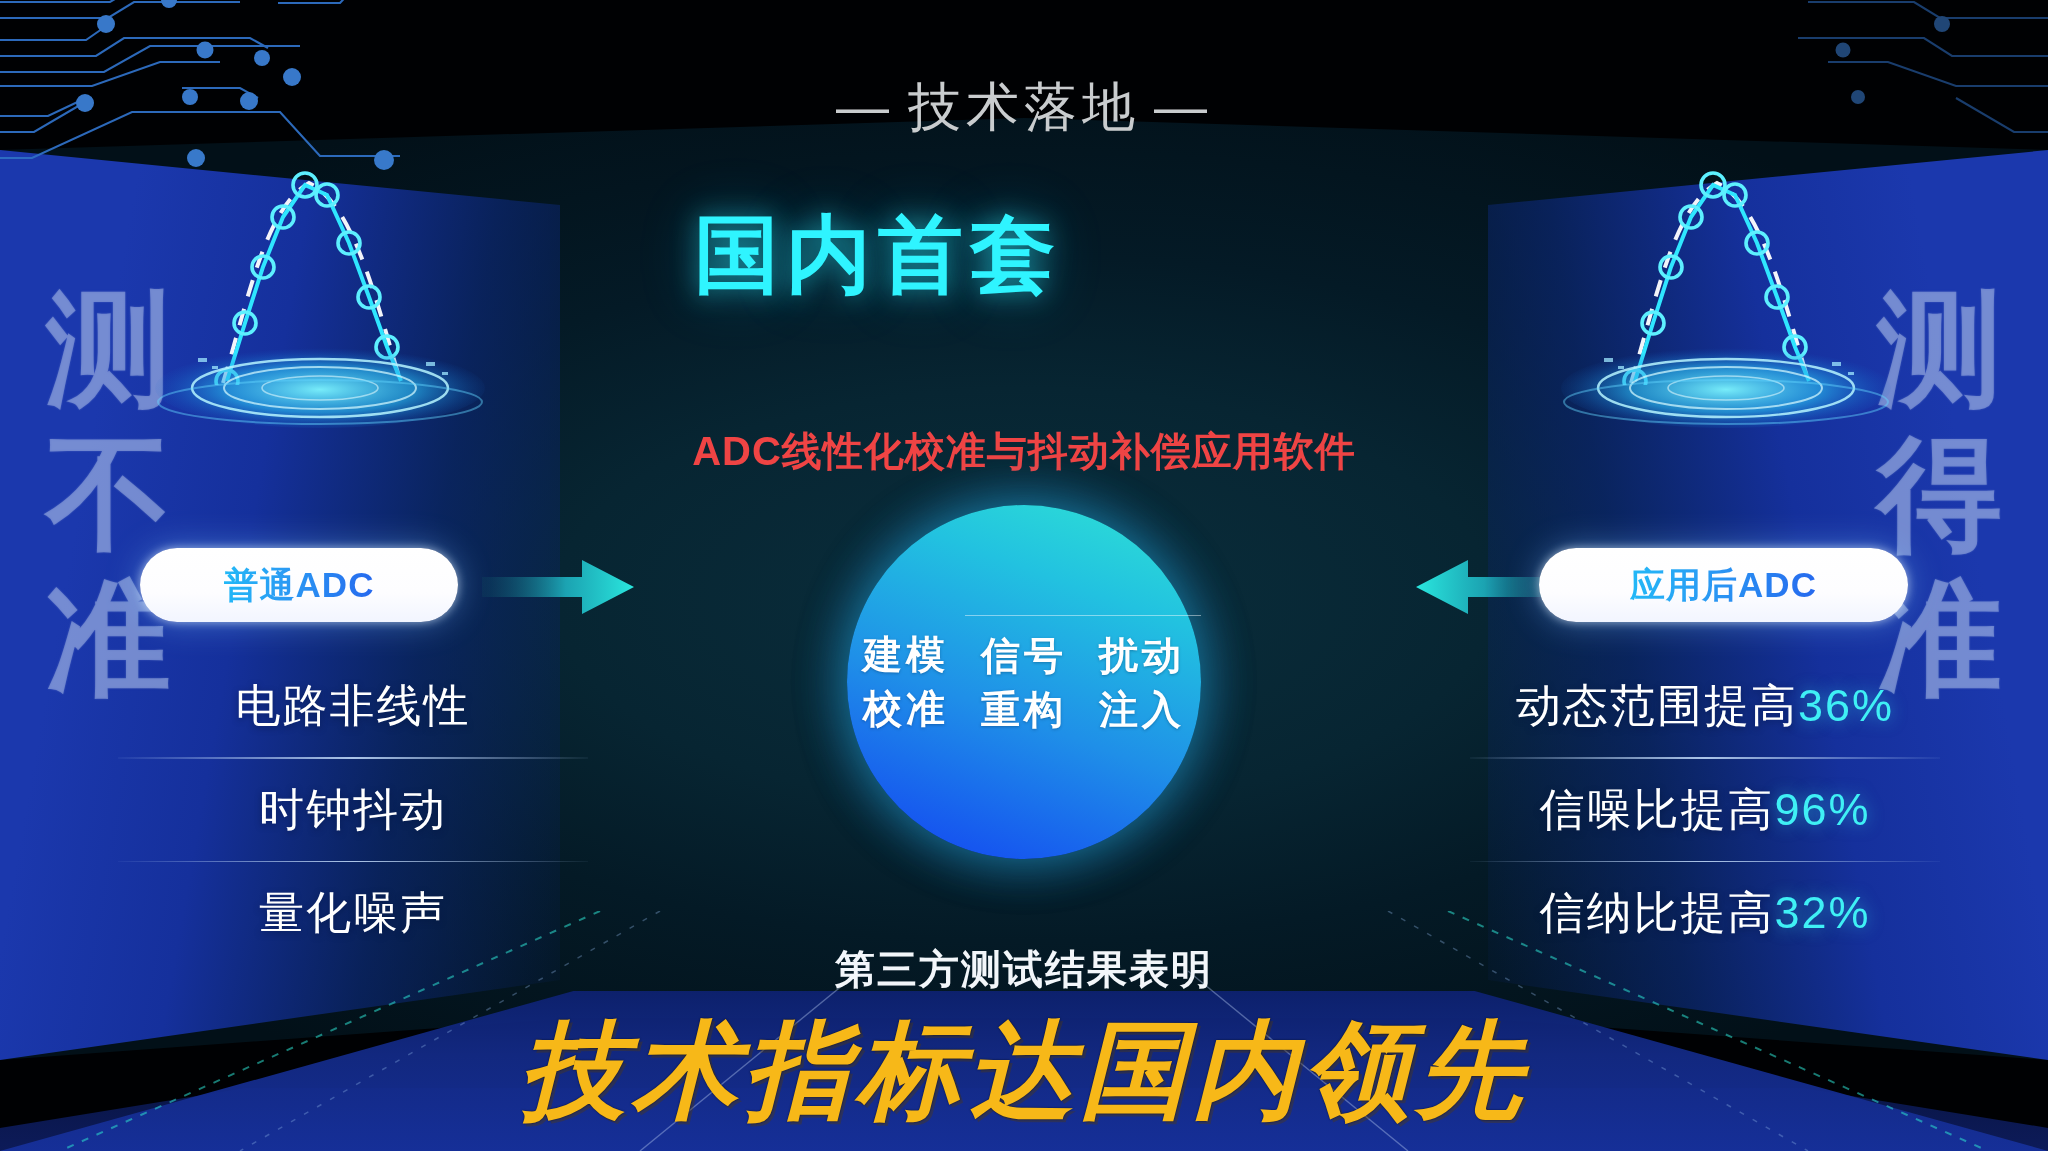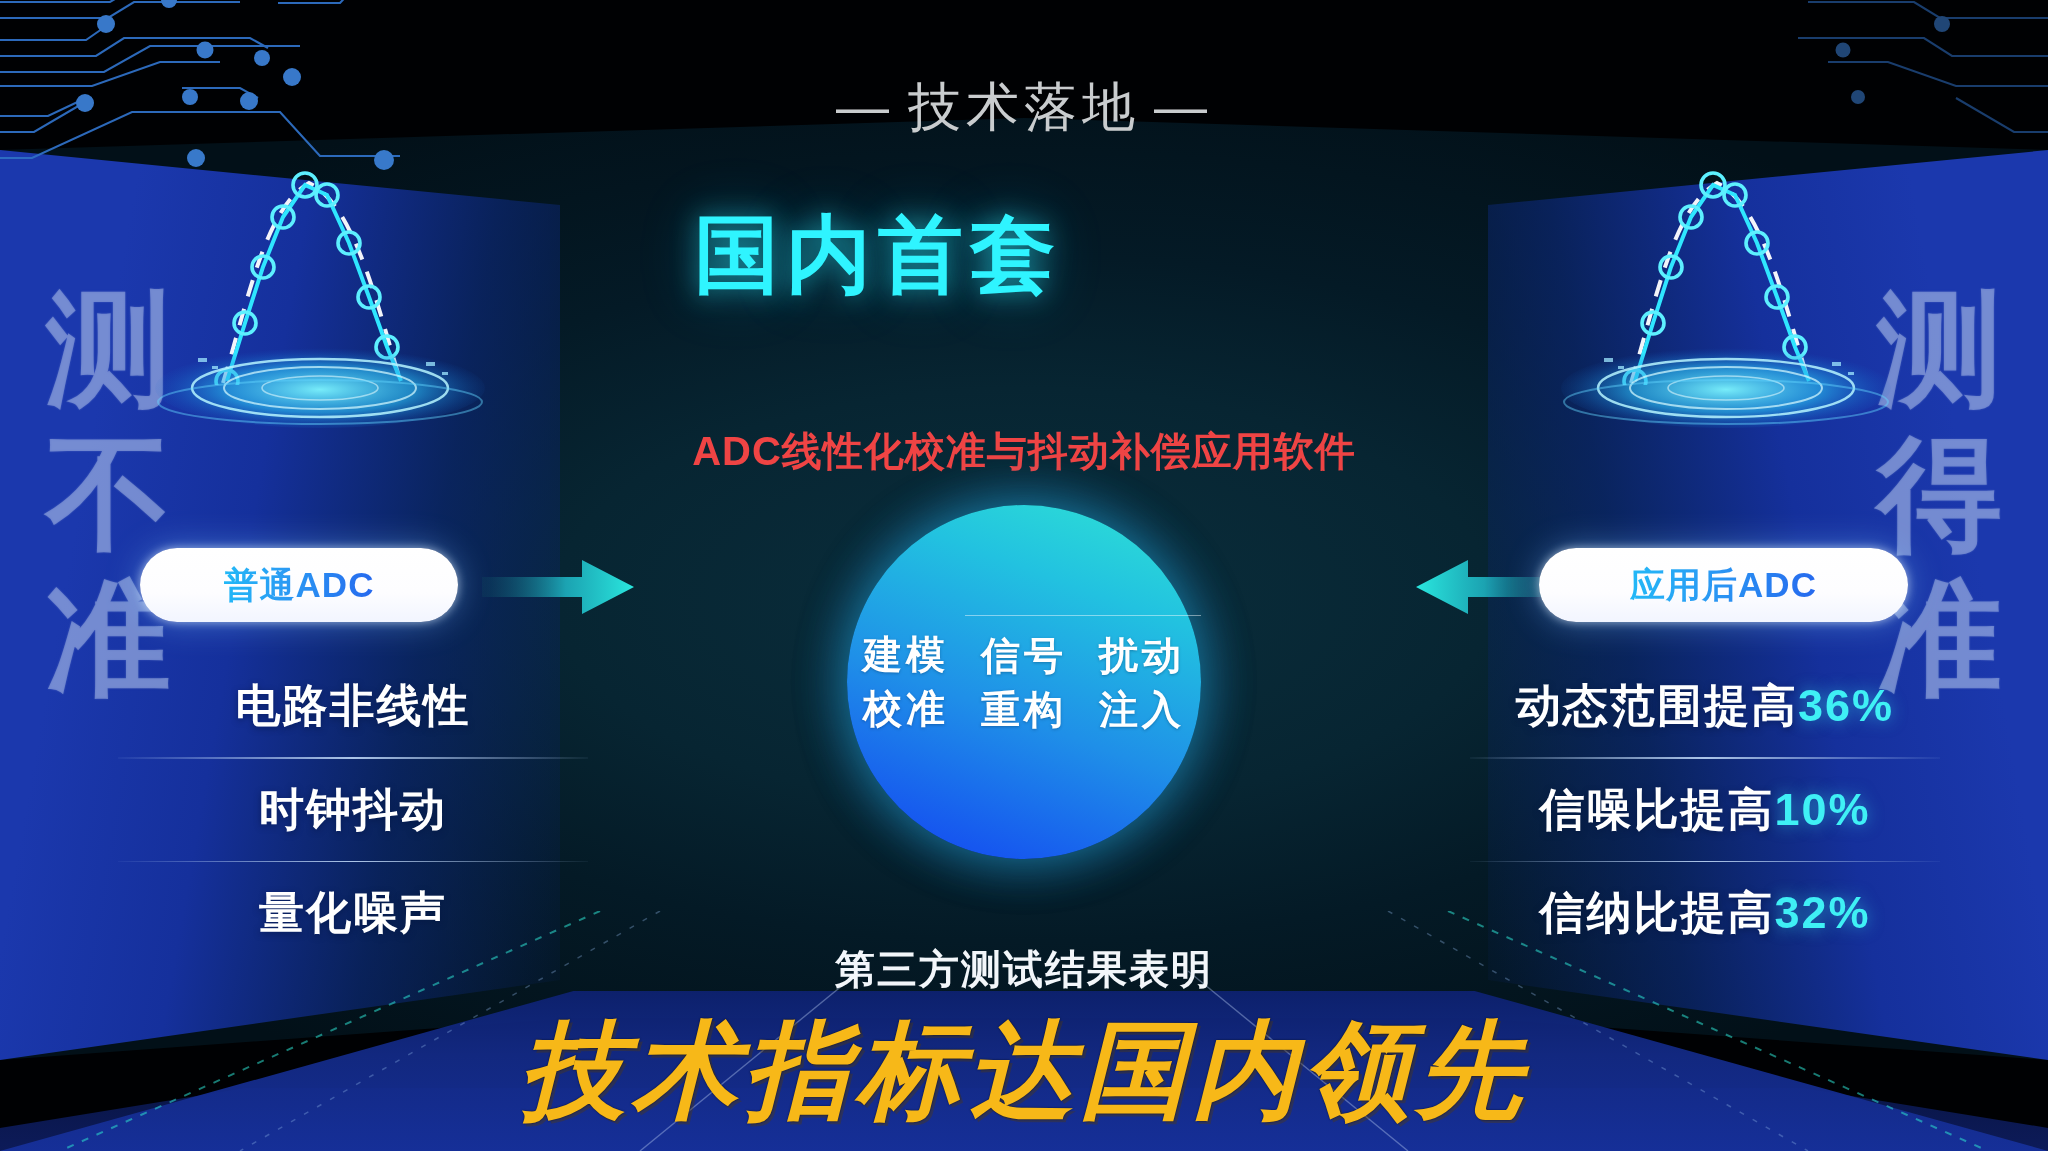--- a/index.html
+++ b/index.html
@@ -138,21 +138,21 @@
   .arrow{position:absolute;top:560px;width:152px;height:54px;z-index:9;}
   .arrow.left{left:482px;}
   .arrow.right{right:480px;transform:scaleX(-1);}
 
   
   .list{position:absolute;top:655px;z-index:9;width:470px;}
   .list.left{left:118px;}
   .list.right{right:108px;}
   .list .item{
     height:102px;display:flex;align-items:center;
-    color:#ffffff;font-size:45px;font-weight:bold;letter-spacing:2px;
+    color:#ffffff;font-size:45px;font-weight:normal;letter-spacing:2px;
     text-shadow:0 2px 6px rgba(0,20,60,.5);
   }
   .list.left .item{justify-content:center;}
   .list.right .item{justify-content:center;}
   .list .sep{
     height:1.5px;
     background:linear-gradient(90deg,rgba(170,205,255,.05),rgba(200,225,255,.85),rgba(170,205,255,.05));
   }
   .list .num{color:#3ff0f5;text-shadow:0 0 16px rgba(60,235,250,.5);}
 
@@ -377,21 +377,21 @@
   </div>
 
   <div class="list right">
     <div class="item">
       <span>动态范围提高</span>
         <span class="num">36%</span>
     </div>
     <div class="sep"></div>
     <div class="item">
       <span>信噪比提高</span>
-        <span class="num">10%</span>
+        <span class="num">96%</span>
     </div>
     <div class="sep"></div>
     <div class="item">
       <span>信纳比提高</span>
         <span class="num">32%</span>
     </div>
   </div>
 
   <div class="thirdparty">第三方测试结果表明</div>
   <div class="bigyellow">技术指标达国内领先</div>

